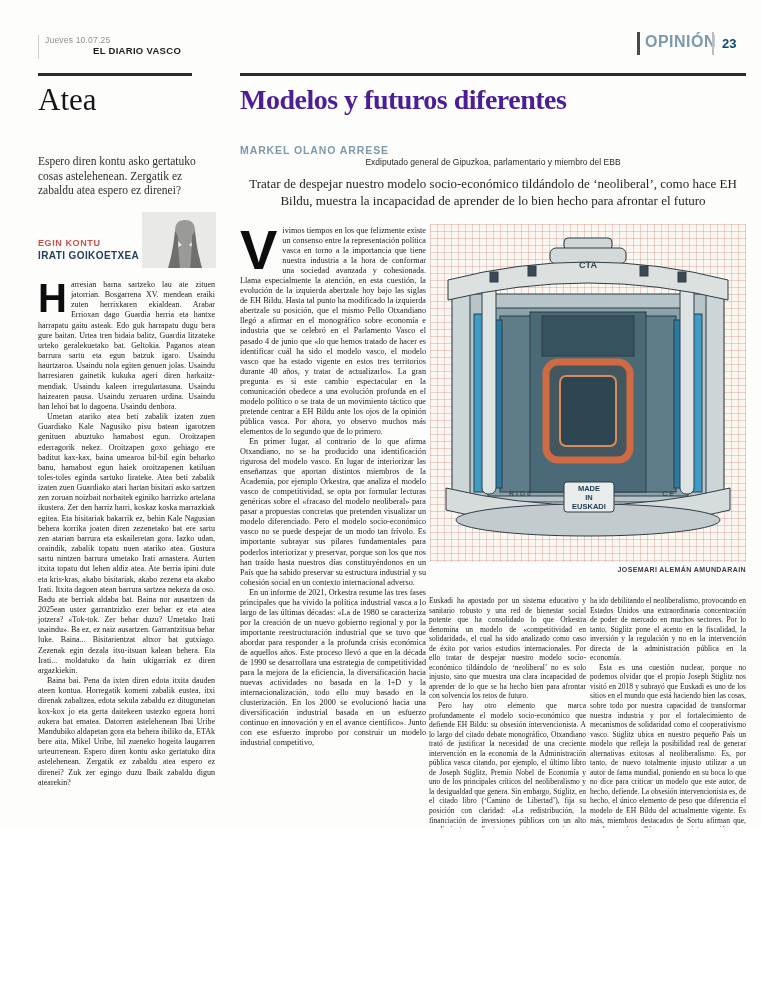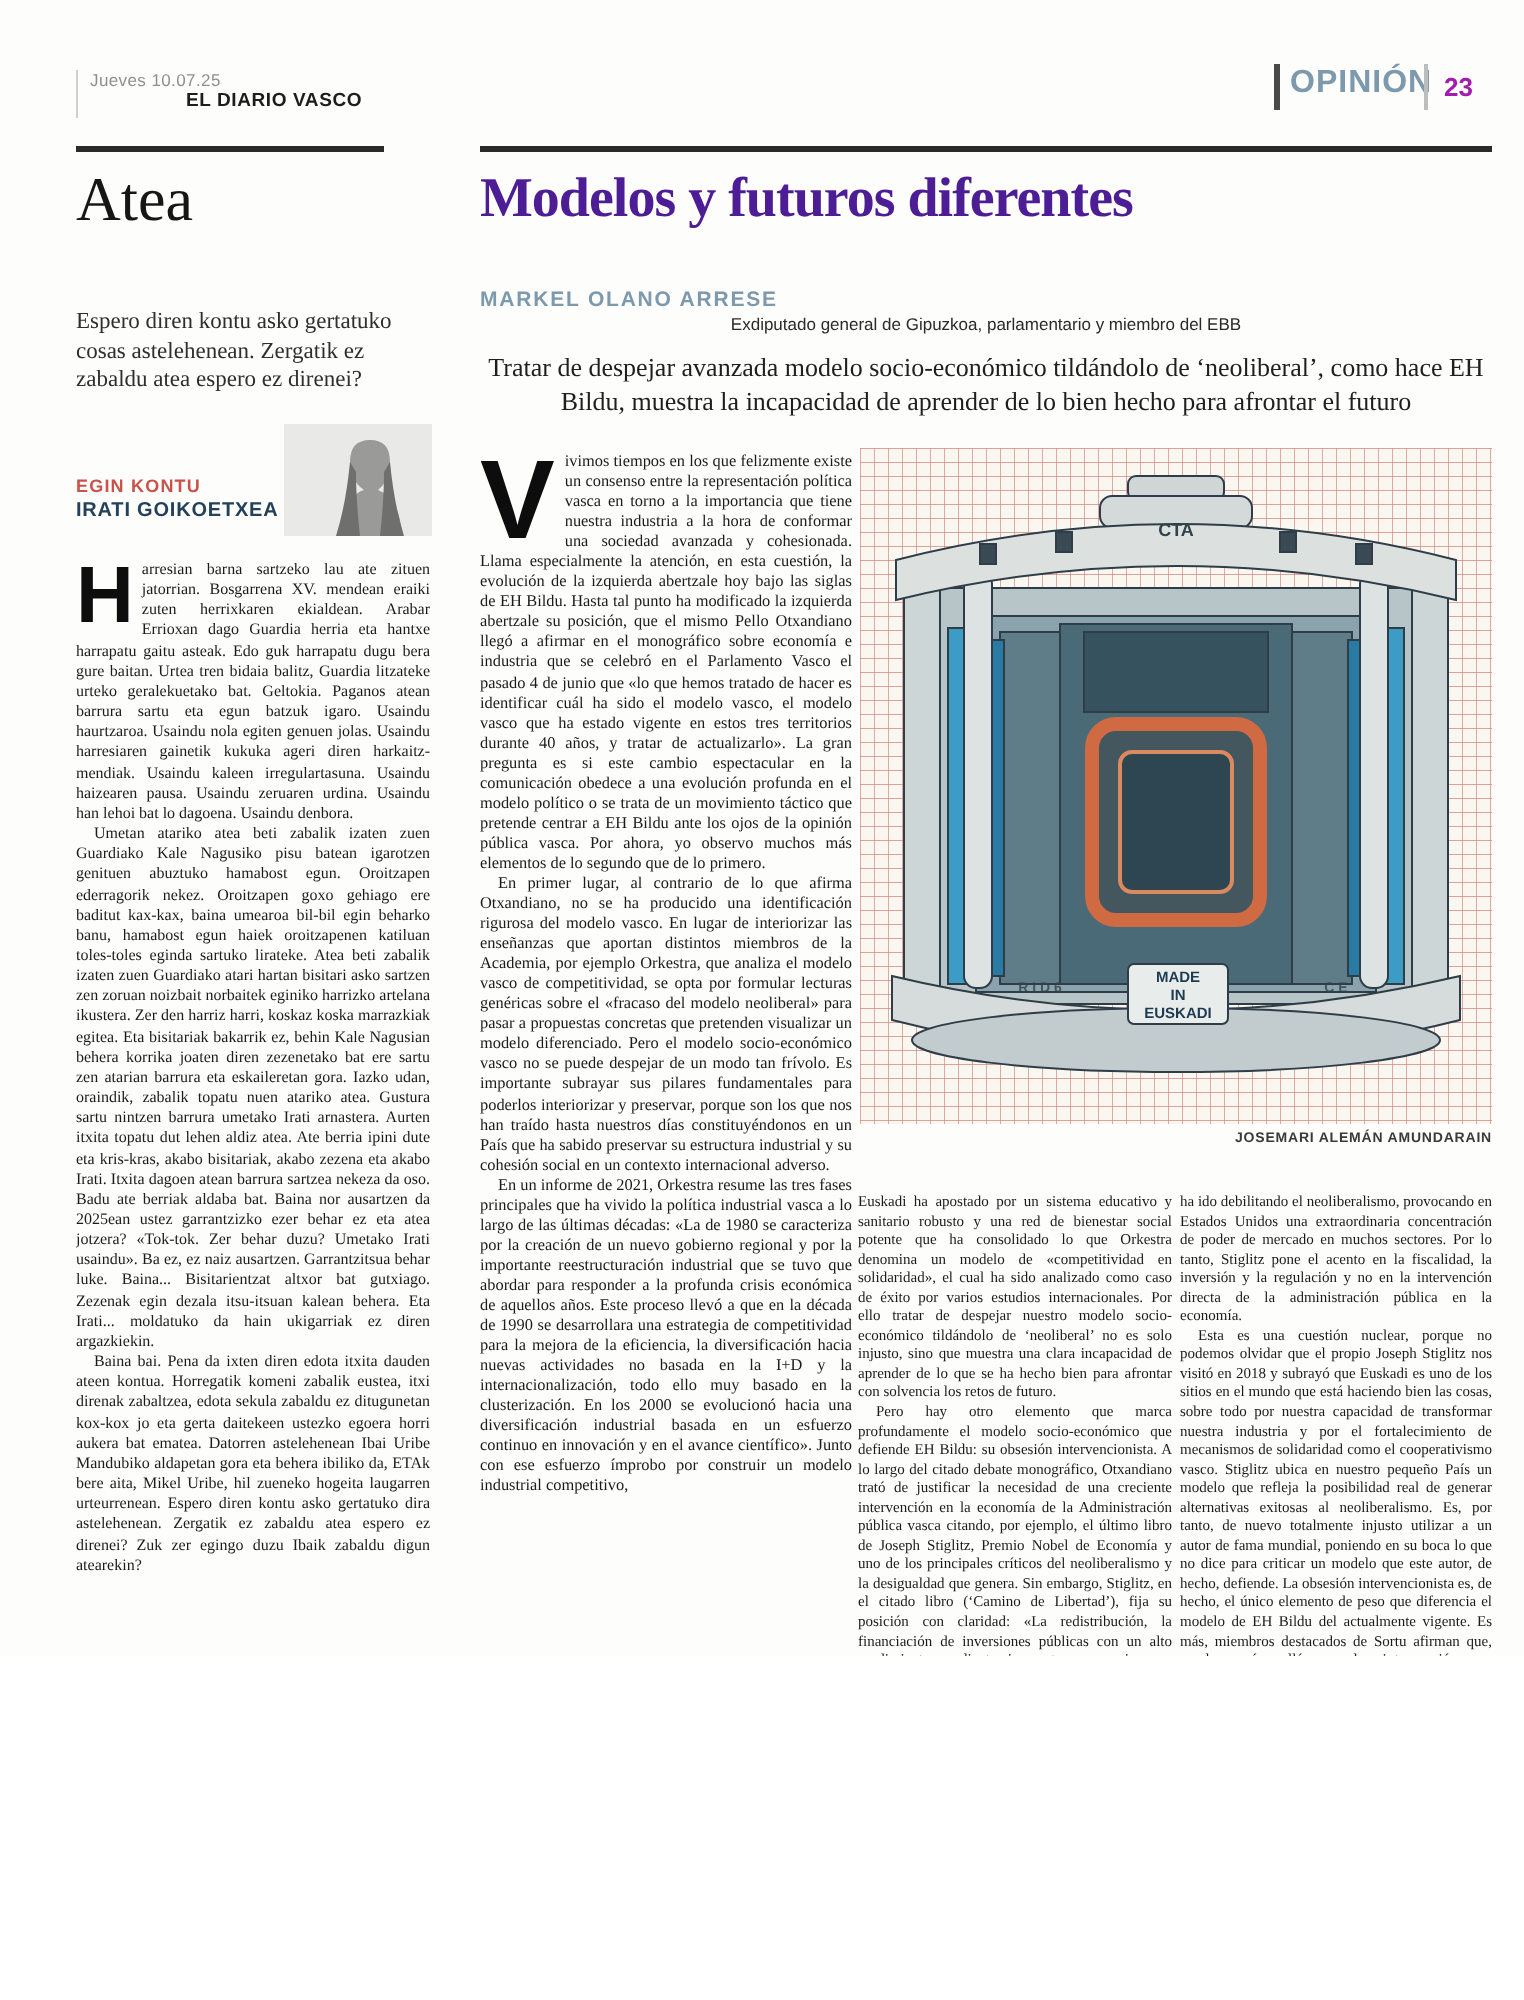--- a/index.html
+++ b/index.html
@@ -6,21 +6,21 @@
   body{width:762px;height:1000px;background:#ffffff;font-family:"Liberation Sans",sans-serif;}
   .page{position:relative;width:762px;height:828px;background:#fdfdfc;overflow:hidden;}
 
   
   .hdr-vline{position:absolute;left:38px;top:35px;width:1px;height:24px;background:#cfcfcf;}
   .hdr-date{position:absolute;left:45px;top:35px;font-size:8.5px;color:#8f8f8f;letter-spacing:.2px;}
   .hdr-masthead{position:absolute;left:45px;top:45px;font-size:9.5px;font-weight:bold;color:#1d1d1d;letter-spacing:.3px;padding-left:48px;}
   .sec-bar1{position:absolute;left:637px;top:32px;width:2.5px;height:23px;background:#4a4a4a;}
   .sec-title{position:absolute;left:645px;top:33px;font-size:16px;font-weight:bold;color:#7d99ad;letter-spacing:.5px;}
   .sec-bar2{position:absolute;left:712px;top:32px;width:1.5px;height:23px;background:#bdbdbd;}
-  .page-num{position:absolute;left:722px;top:36px;font-size:13px;font-weight:bold;color:#a21caf;}
+  .page-num{position:absolute;left:722px;top:36px;font-size:13px;font-weight:bold;color:#0c4a6e;}
 
   .rule{position:absolute;height:3px;background:#2b2b2b;}
   .rule-left{left:38px;top:73px;width:154px;}
   .rule-main{left:240px;top:73px;width:506px;}
 
   
   .atea-title{position:absolute;left:38px;top:82px;font-family:"Liberation Serif","DejaVu Serif",serif;font-size:31px;font-weight:400;color:#161616;}
   .atea-stand{position:absolute;left:38px;top:154px;width:174px;font-family:"Liberation Serif","DejaVu Serif",serif;font-size:11.5px;line-height:14.5px;color:#2e2e2e;}
   .kicker{position:absolute;left:38px;top:238px;font-size:9px;font-weight:bold;color:#c9534a;letter-spacing:.6px;}
   .author-left{position:absolute;left:38px;top:250px;font-size:10px;font-weight:bold;color:#23405c;letter-spacing:.4px;}
@@ -81,21 +81,21 @@
     <p><span class="dropcap dc-h">H</span><span>arresian barna sartzeko lau ate zituen jatorrian. Bosgarrena XV. mendean eraiki zuten herrixkaren ekialdean. Arabar Errioxan dago Guardia herria eta hantxe harrapatu gaitu asteak. Edo guk harrapatu dugu bera gure baitan. Urtea tren bidaia balitz, Guardia litzateke urteko geralekuetako bat. Geltokia. Paganos atean barrura sartu eta egun batzuk igaro. Usaindu haurtzaroa. Usaindu nola egiten genuen jolas. Usaindu harresiaren gainetik kukuka ageri diren harkaitz-mendiak. Usaindu kaleen irregulartasuna. Usaindu haizearen pausa. Usaindu zeruaren urdina. Usaindu han lehoi bat lo dagoena. Usaindu denbora.</span></p>
     <div class="rest">
         <p>Umetan atariko atea beti zabalik izaten zuen Guardiako Kale Nagusiko pisu batean igarotzen genituen abuztuko hamabost egun. Oroitzapen ederragorik nekez. Oroitzapen goxo gehiago ere baditut kax-kax, baina umearoa bil-bil egin beharko banu, hamabost egun haiek oroitzapenen katiluan toles-toles eginda sartuko lirateke. Atea beti zabalik izaten zuen Guardiako atari hartan bisitari asko sartzen zen zoruan noizbait norbaitek eginiko harrizko artelana ikustera. Zer den harriz harri, koskaz koska marrazkiak egitea. Eta bisitariak bakarrik ez, behin Kale Nagusian behera korrika joaten diren zezenetako bat ere sartu zen atarian barrura eta eskaileretan gora. Iazko udan, oraindik, zabalik topatu nuen atariko atea. Gustura sartu nintzen barrura umetako Irati arnastera. Aurten itxita topatu dut lehen aldiz atea. Ate berria ipini dute eta kris-kras, akabo bisitariak, akabo zezena eta akabo Irati. Itxita dagoen atean barrura sartzea nekeza da oso. Badu ate berriak aldaba bat. Baina nor ausartzen da 2025ean ustez garrantzizko ezer behar ez eta atea jotzera? «Tok-tok. Zer behar duzu? Umetako Irati usaindu». Ba ez, ez naiz ausartzen. Garrantzitsua behar luke. Baina... Bisitarientzat altxor bat gutxiago. Zezenak egin dezala itsu-itsuan kalean behera. Eta Irati... moldatuko da hain ukigarriak ez diren argazkiekin.</p>
         <p>Baina bai. Pena da ixten diren edota itxita dauden ateen kontua. Horregatik komeni zabalik eustea, itxi direnak zabaltzea, edota sekula zabaldu ez ditugunetan kox-kox jo eta gerta daitekeen ustezko egoera horri aukera bat ematea. Datorren astelehenean Ibai Uribe Mandubiko aldapetan gora eta behera ibiliko da, ETAk bere aita, Mikel Uribe, hil zueneko hogeita laugarren urteurrenean. Espero diren kontu asko gertatuko dira astelehenean. Zergatik ez zabaldu atea espero ez direnei? Zuk zer egingo duzu Ibaik zabaldu digun atearekin?</p>
       </div>
   </div>
 
   <div class="main-title">Modelos y futuros diferentes</div>
   <div class="main-byline">MARKEL OLANO ARRESE</div>
   <div class="main-role">Exdiputado general de Gipuzkoa, parlamentario y miembro del EBB</div>
-  <div class="main-stand">Tratar de despejar avanzada modelo socio-económico tildándolo de ‘neoliberal’, como hace EH Bildu, muestra la incapacidad de aprender de lo bien hecho para afrontar el futuro</div>
+  <div class="main-stand">Tratar de despejar nuestro modelo socio-económico tildándolo de ‘neoliberal’, como hace EH Bildu, muestra la incapacidad de aprender de lo bien hecho para afrontar el futuro</div>
 
   <div class="bodytext main-col1">
     <p><span class="dropcap dc-v">V</span><span>ivimos tiempos en los que felizmente existe un consenso entre la representación política vasca en torno a la importancia que tiene nuestra industria a la hora de conformar una sociedad avanzada y cohesionada. Llama especialmente la atención, en esta cuestión, la evolución de la izquierda abertzale hoy bajo las siglas de EH Bildu. Hasta tal punto ha modificado la izquierda abertzale su posición, que el mismo Pello Otxandiano llegó a afirmar en el monográfico sobre economía e industria que se celebró en el Parlamento Vasco el pasado 4 de junio que «lo que hemos tratado de hacer es identificar cuál ha sido el modelo vasco, el modelo vasco que ha estado vigente en estos tres territorios durante 40 años, y tratar de actualizarlo». La gran pregunta es si este cambio espectacular en la comunicación obedece a una evolución profunda en el modelo político o se trata de un movimiento táctico que pretende centrar a EH Bildu ante los ojos de la opinión pública vasca. Por ahora, yo observo muchos más elementos de lo segundo que de lo primero.</span></p>
     <div class="rest">
         <p>En primer lugar, al contrario de lo que afirma Otxandiano, no se ha producido una identificación rigurosa del modelo vasco. En lugar de interiorizar las enseñanzas que aportan distintos miembros de la Academia, por ejemplo Orkestra, que analiza el modelo vasco de competitividad, se opta por formular lecturas genéricas sobre el «fracaso del modelo neoliberal» para pasar a propuestas concretas que pretenden visualizar un modelo diferenciado. Pero el modelo socio-económico vasco no se puede despejar de un modo tan frívolo. Es importante subrayar sus pilares fundamentales para poderlos interiorizar y preservar, porque son los que nos han traído hasta nuestros días constituyéndonos en un País que ha sabido preservar su estructura industrial y su cohesión social en un contexto internacional adverso.</p>
         <p>En un informe de 2021, Orkestra resume las tres fases principales que ha vivido la política industrial vasca a lo largo de las últimas décadas: «La de 1980 se caracteriza por la creación de un nuevo gobierno regional y por la importante reestructuración industrial que se tuvo que abordar para responder a la profunda crisis económica de aquellos años. Este proceso llevó a que en la década de 1990 se desarrollara una estrategia de competitividad para la mejora de la eficiencia, la diversificación hacia nuevas actividades no basada en la I+D y la internacionalización, todo ello muy basado en la clusterización. En los 2000 se evolucionó hacia una diversificación industrial basada en un esfuerzo continuo en innovación y en el avance científico». Junto con ese esfuerzo ímprobo por construir un modelo industrial competitivo,</p>
       </div>
   </div>
 
   <svg class="illus" viewBox="0 0 316 338">

